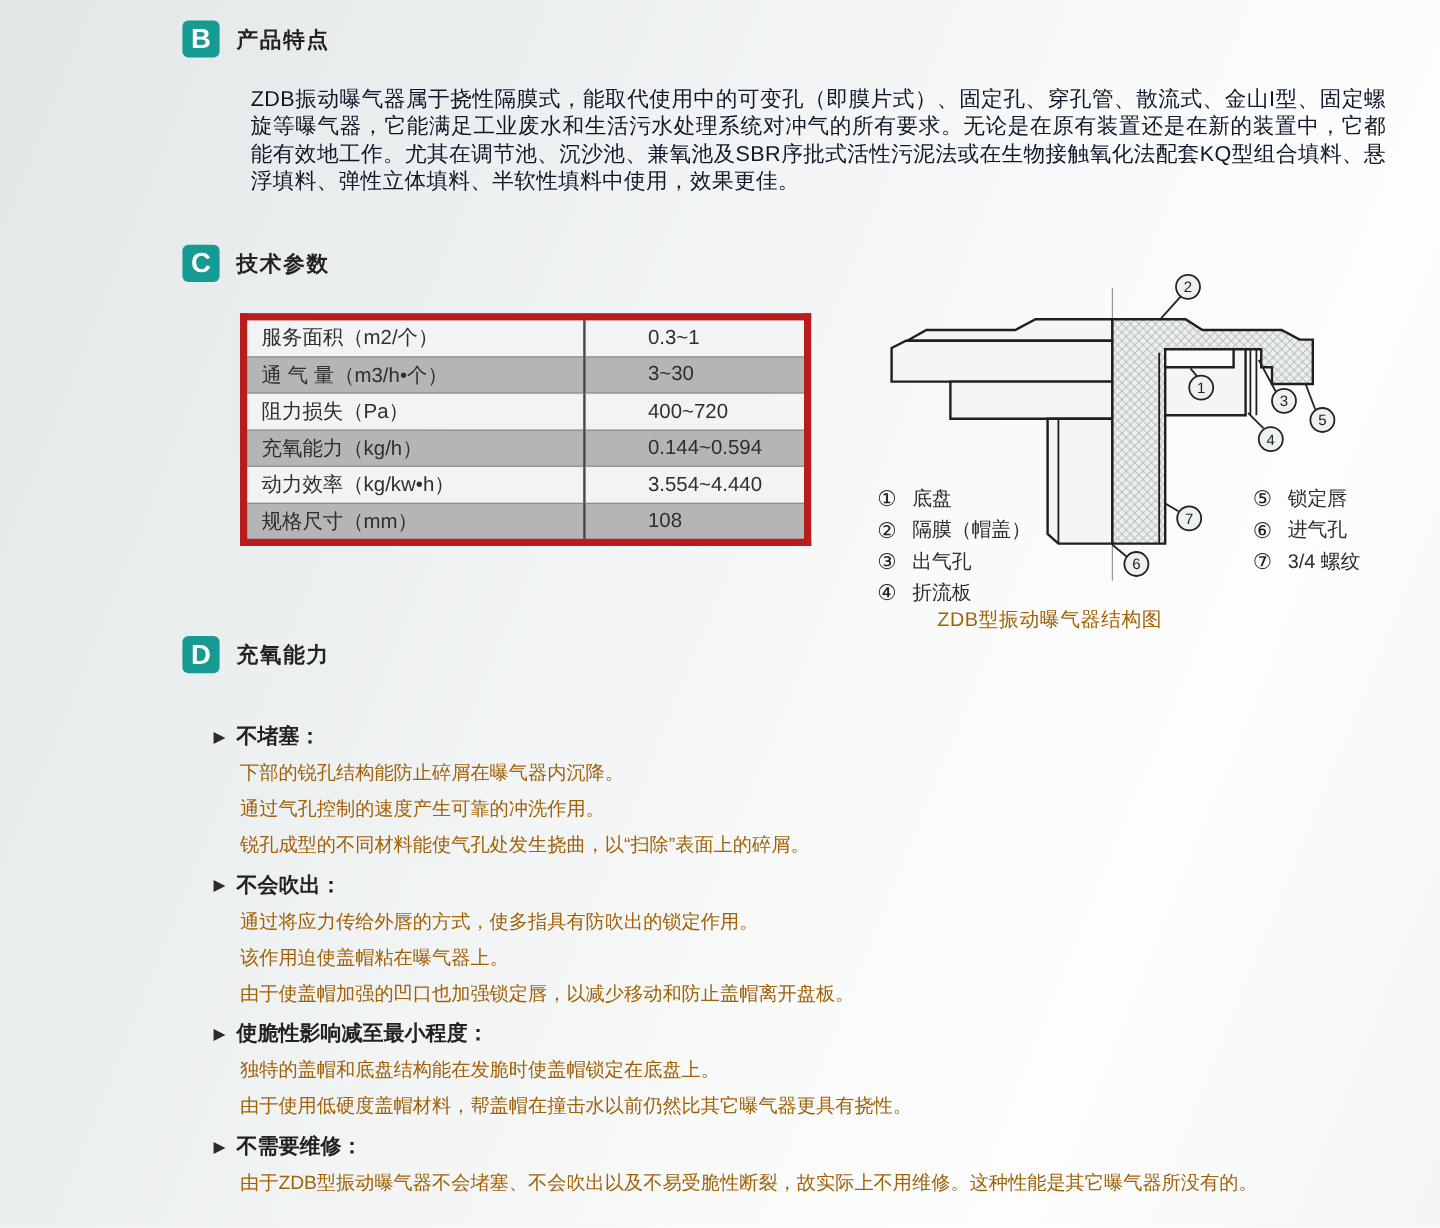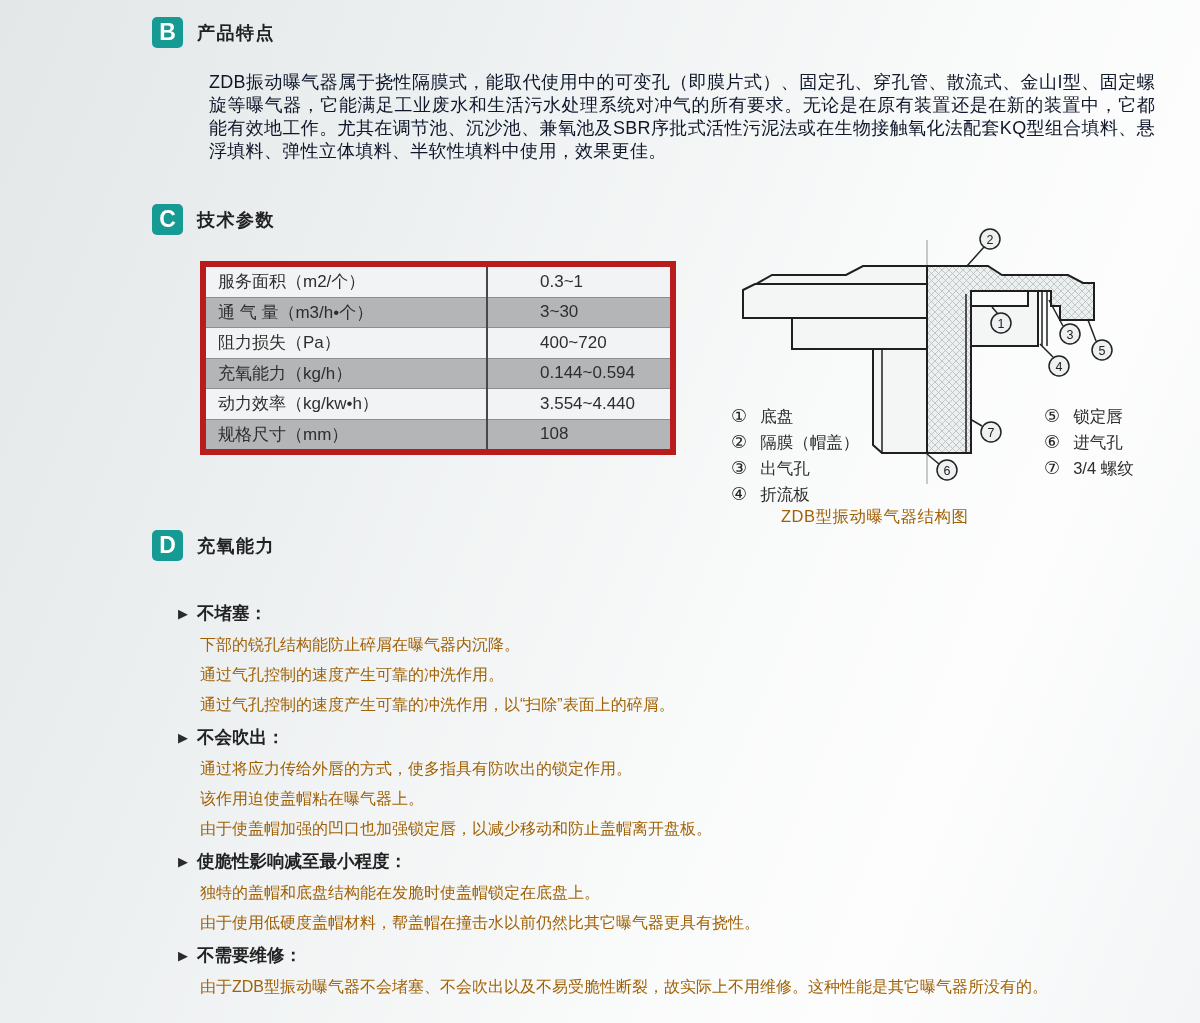--- a/index.html
+++ b/index.html
@@ -214,21 +214,21 @@
 
     <div class="adv-group">
       <div class="adv-heading">
         <span class="adv-arrow">▶</span><span>不堵塞：</span>
       </div>
 
         <div class="adv-line">下部的锐孔结构能防止碎屑在曝气器内沉降。</div>
 
         <div class="adv-line">通过气孔控制的速度产生可靠的冲洗作用。</div>
 
-        <div class="adv-line">通过气孔控制的速度产生可靠的冲洗作用，以“扫除”表面上的碎屑。</div>
+        <div class="adv-line">锐孔成型的不同材料能使气孔处发生挠曲，以“扫除”表面上的碎屑。</div>
 
     </div>
 
     <div class="adv-group">
       <div class="adv-heading">
         <span class="adv-arrow">▶</span><span>不会吹出：</span>
       </div>
 
         <div class="adv-line">通过将应力传给外唇的方式，使多指具有防吹出的锁定作用。</div>
 

